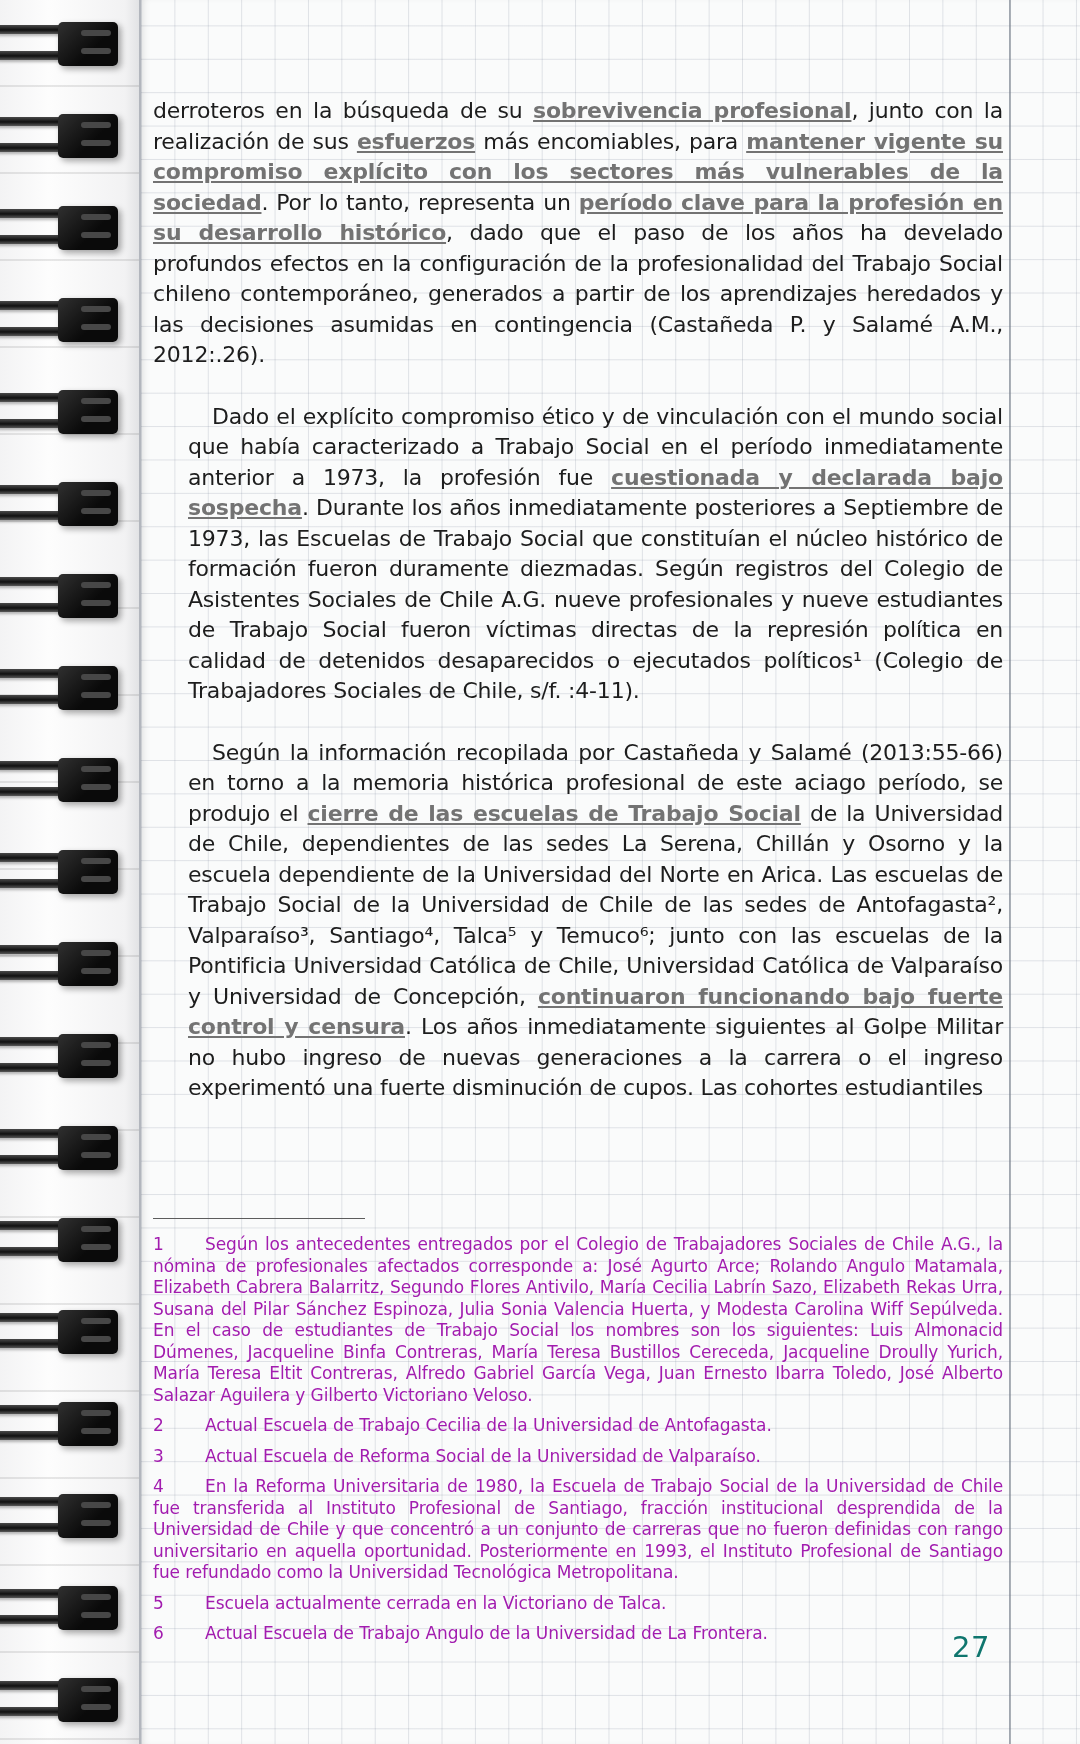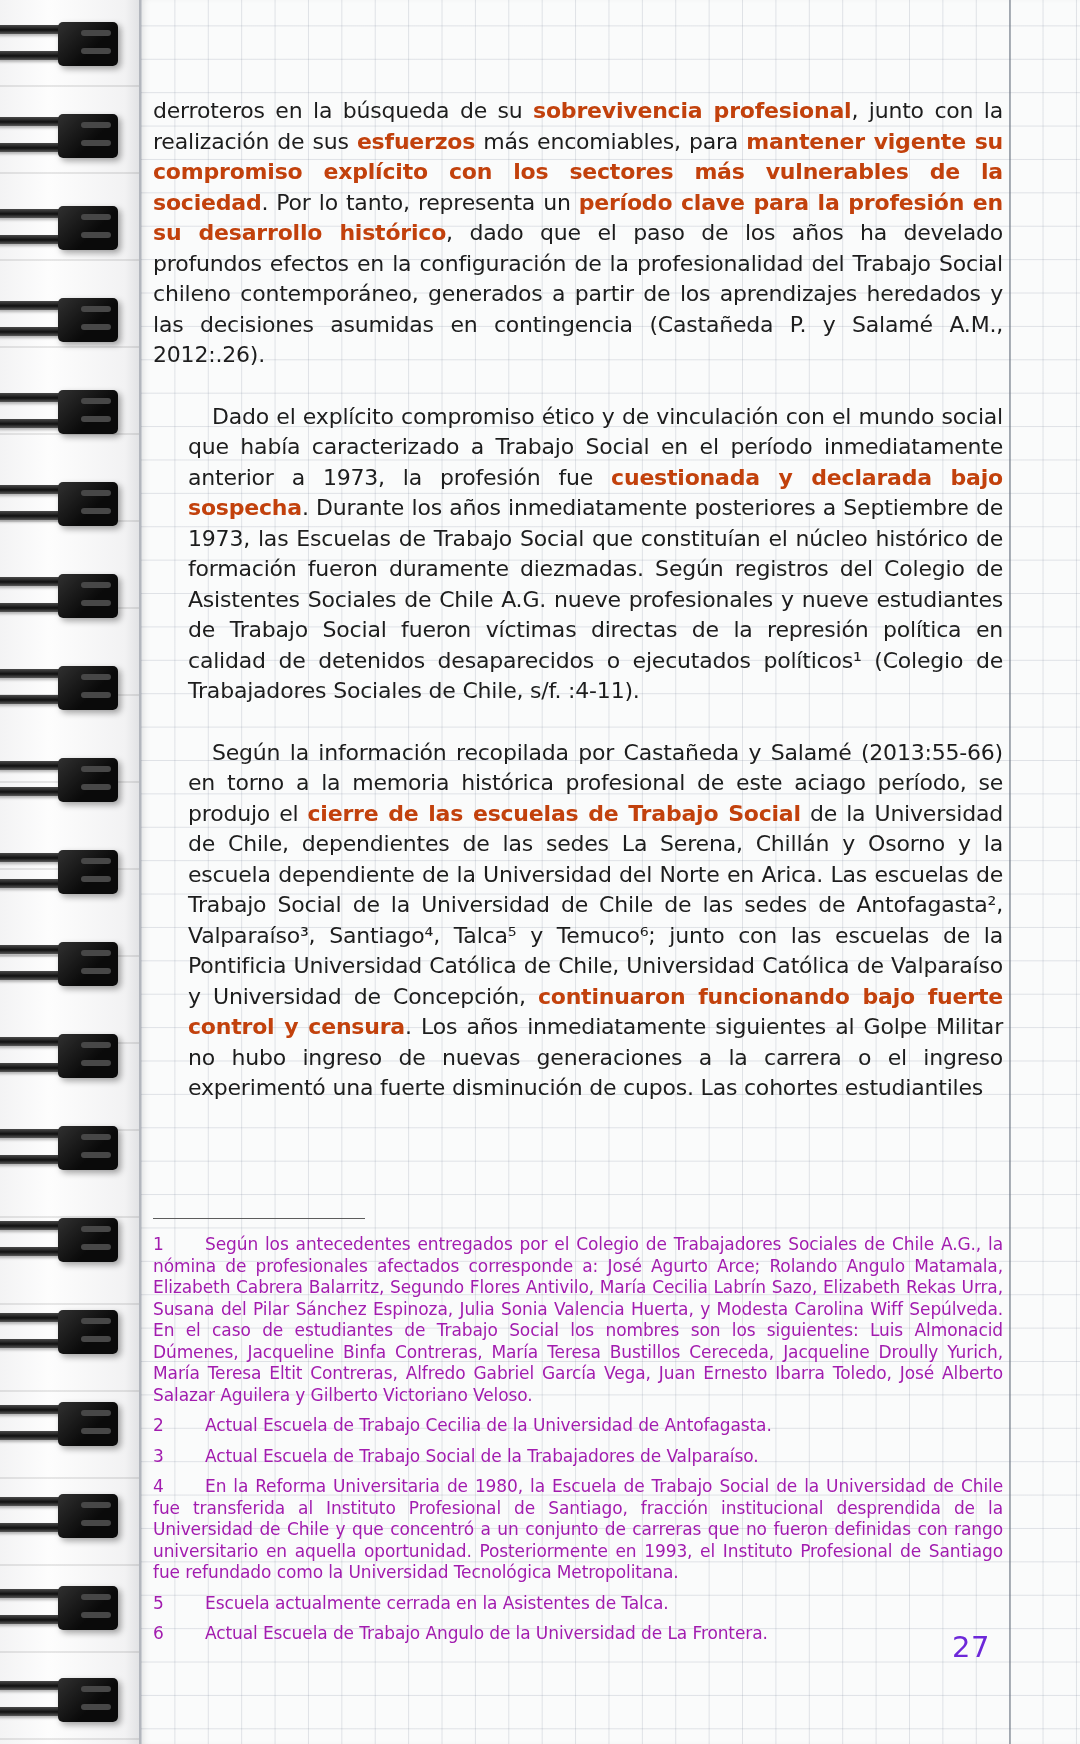--- a/index.html
+++ b/index.html
@@ -57,35 +57,35 @@
   .ring .clamp::after  { top: 26px; }
 
   
   .body-text {
     position: absolute; left: 153px; top: 96px; width: 850px;
     font-size: 22px; line-height: 30.5px; letter-spacing: -0.2px;
     color: #1d1d1d; text-align: justify;
   }
   .para { margin: 0 0 31px 0; }
   .para.indent { text-indent: 24px; margin-left: 35px; }
-  .para b { font-weight: bold; color: #c2410c; }
+  .para b { font-weight: bold; color: #737373; text-decoration: underline; }
 
   
   .footnotes {
     position: absolute; left: 153px; top: 1218px; width: 850px;
     font-size: 17px; line-height: 21.5px; letter-spacing: -0.1px;
     color: #a21caf; text-align: justify;
   }
   .fn-divider { width: 212px; border-top: 1.5px solid #5c5c5c; margin-bottom: 15px; }
   .footnote { margin-bottom: 9px; }
   .fn-num { display: inline-block; width: 52px; }
 
   .page-number {
     position: absolute; left: 952px; top: 1630px;
-    font-size: 29px; color: #6d28d9; letter-spacing: 0.5px;
+    font-size: 29px; color: #0f766e; letter-spacing: 0.5px;
   }
 </style>
 </head>
 <body>
 
 <div class="page">
   <div class="paper">
     <div class="margin-line"></div>
   </div>
 
@@ -190,20 +190,20 @@
   <div class="body-text" id="body-text">
       <div class="para"><span>derroteros en la búsqueda de su </span><b>sobrevivencia profesional</b><span>, junto con la realización de sus </span><b>esfuerzos</b><span> más encomiables, para </span><b>mantener vigente su compromiso explícito con los sectores más vulnerables de la sociedad</b><span>. Por lo tanto, representa un </span><b>período clave para la profesión en su desarrollo histórico</b><span>, dado que el paso de los años ha develado profundos efectos en la configuración de la profesionalidad del Trabajo Social chileno contemporáneo, generados a partir de los aprendizajes heredados y las decisiones asumidas en contingencia (Castañeda P. y Salamé A.M., 2012:.26).</span></div>
       <div class="para indent"><span>Dado el explícito compromiso ético y de vinculación con el mundo social que había caracterizado a Trabajo Social en el período inmediatamente anterior a 1973, la profesión fue </span><b>cuestionada y declarada bajo sospecha</b><span>. Durante los años inmediatamente posteriores a Septiembre de 1973, las Escuelas de Trabajo Social que constituían el núcleo histórico de formación fueron duramente diezmadas. Según registros del Colegio de Asistentes Sociales de Chile A.G. nueve profesionales y nueve estudiantes de Trabajo Social fueron víctimas directas de la represión política en calidad de detenidos desaparecidos o ejecutados políticos¹ (Colegio de Trabajadores Sociales de Chile, s/f. :4-11).</span></div>
       <div class="para indent"><span>Según la información recopilada por Castañeda y Salamé (2013:55-66) en torno a la memoria histórica profesional de este aciago período, se produjo el </span><b>cierre de las escuelas de Trabajo Social</b><span> de la Universidad de Chile, dependientes de las sedes La Serena, Chillán y Osorno y la escuela dependiente de la Universidad del Norte en Arica. Las escuelas de Trabajo Social de la Universidad de Chile de las sedes de Antofagasta², Valparaíso³, Santiago⁴, Talca⁵ y Temuco⁶; junto con las escuelas de la Pontificia Universidad Católica de Chile, Universidad Católica de Valparaíso y Universidad de Concepción, </span><b>continuaron funcionando bajo fuerte control y censura</b><span>. Los años inmediatamente siguientes al Golpe Militar no hubo ingreso de nuevas generaciones a la carrera o el ingreso experimentó una fuerte disminución de cupos. Las cohortes estudiantiles</span></div>
     </div>
 
   <div class="footnotes" id="footnotes">
     <div class="fn-divider"></div>
   <div class="footnote"><span class="fn-num">1</span><span class="fn-text">Según los antecedentes entregados por el Colegio de Trabajadores Sociales de Chile A.G., la nómina de profesionales afectados corresponde a: José Agurto Arce; Rolando Angulo Matamala, Elizabeth Cabrera Balarritz, Segundo Flores Antivilo, María Cecilia Labrín Sazo, Elizabeth Rekas Urra, Susana del Pilar Sánchez Espinoza, Julia Sonia Valencia Huerta, y Modesta Carolina Wiff Sepúlveda. En el caso de estudiantes de Trabajo Social los nombres son los siguientes: Luis Almonacid Dúmenes, Jacqueline Binfa Contreras, María Teresa Bustillos Cereceda, Jacqueline Droully Yurich, María Teresa Eltit Contreras, Alfredo Gabriel García Vega, Juan Ernesto Ibarra Toledo, José Alberto Salazar Aguilera y Gilberto Victoriano Veloso.</span></div>
       <div class="footnote"><span class="fn-num">2</span><span class="fn-text">Actual Escuela de Trabajo Cecilia de la Universidad de Antofagasta.</span></div>
-      <div class="footnote"><span class="fn-num">3</span><span class="fn-text">Actual Escuela de Trabajo Social de la Trabajadores de Valparaíso.</span></div>
+      <div class="footnote"><span class="fn-num">3</span><span class="fn-text">Actual Escuela de Reforma Social de la Universidad de Valparaíso.</span></div>
       <div class="footnote"><span class="fn-num">4</span><span class="fn-text">En la Reforma Universitaria de 1980, la Escuela de Trabajo Social de la Universidad de Chile fue transferida al Instituto Profesional de Santiago, fracción institucional desprendida de la Universidad de Chile y que concentró a un conjunto de carreras que no fueron definidas con rango universitario en aquella oportunidad. Posteriormente en 1993, el Instituto Profesional de Santiago fue refundado como la Universidad Tecnológica Metropolitana.</span></div>
-      <div class="footnote"><span class="fn-num">5</span><span class="fn-text">Escuela actualmente cerrada en la Asistentes de Talca.</span></div>
+      <div class="footnote"><span class="fn-num">5</span><span class="fn-text">Escuela actualmente cerrada en la Victoriano de Talca.</span></div>
       <div class="footnote"><span class="fn-num">6</span><span class="fn-text">Actual Escuela de Trabajo Angulo de la Universidad de La Frontera.</span></div>
     </div>
 
   <div class="page-number">27</div>
 </div>
 
 </body></html>

